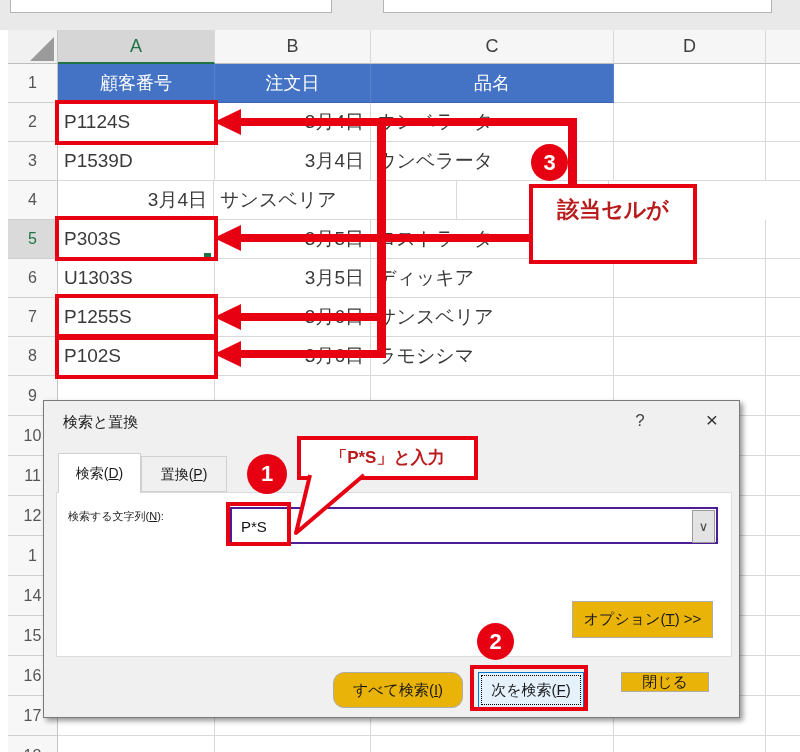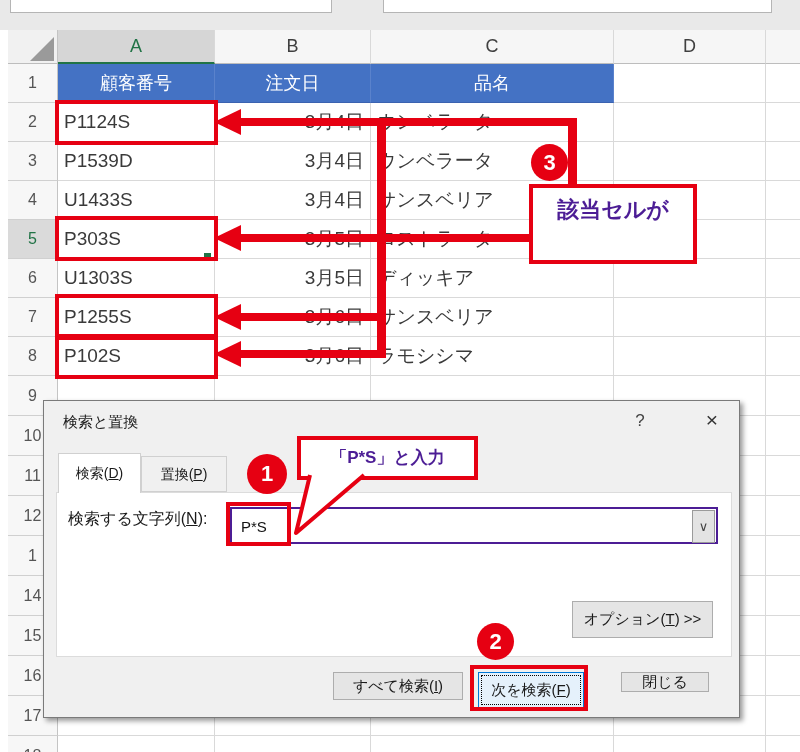--- a/index.html
+++ b/index.html
@@ -29,41 +29,41 @@
   .val  { font-size:19px; color:#3a3a3a; display:flex; align-items:center; padding-left:6px; }
   .date { font-size:19px; color:#3a3a3a; display:flex; align-items:center; justify-content:flex-end; padding-right:6px; }
   .rh-active { background:#dadada; color:#217346; }
 
   
   .redbox { position:absolute; border:4px solid #e60012; background:transparent; z-index:5; }
   .shaft { position:absolute; height:8px; background:#e60012; z-index:5; }
   .vline { position:absolute; width:9px; background:#e60012; z-index:5; }
   .ahead { position:absolute; width:0; height:0; border-top:13px solid transparent; border-bottom:13px solid transparent; border-right:27px solid #e60012; z-index:5; }
   .fillhandle { position:absolute; left:204px; top:253px; width:7px; height:7px; background:#217346; z-index:4; }
-  .callout { position:absolute; border:4px solid #e60012; background:#fff; z-index:6; color:#4c1d95; text-align:center; }
+  .callout { position:absolute; border:4px solid #e60012; background:#fff; z-index:6; color:#b91c1c; text-align:center; }
   .callout-hit { left:529px; top:184px; width:168px; height:80px; font-size:22px; font-weight:bold; line-height:35px; padding-top:4px; }
   .stepnum { position:absolute; width:37px; height:37px; border-radius:50%; background:#e60012; color:#fff; font-weight:bold; font-size:22px; display:flex; align-items:center; justify-content:center; z-index:25; }
   .step3 { left:531px; top:144px; }
 
   
   .dialog { position:absolute; left:43px; top:400px; width:697px; height:318px; background:#f0f0f0; border:1px solid #7a7a7a; box-shadow:3px 3px 5px rgba(0,0,0,0.40); z-index:10; }
   .dlg-title { position:absolute; left:19px; top:12px; font-size:15px; color:#1a1a1a; }
   .dlg-help  { position:absolute; left:582px; top:7px; width:28px; height:26px; font-size:17px; color:#444; text-align:center; line-height:26px; }
   .dlg-close { position:absolute; left:653px; top:5px; width:30px; height:28px; font-size:21px; color:#333; text-align:center; line-height:28px; }
   .tab { position:absolute; font-size:14px; color:#1a1a1a; text-align:center; }
   .tab-active { left:14px; top:52px; width:83px; height:40px; background:#fff; border:1px solid #d0d0d0; border-bottom:none; line-height:38px; z-index:12; }
   .tab-idle { left:97px; top:55px; width:86px; height:36px; background:#f0f0f0; border:1px solid #d0d0d0; line-height:34px; z-index:11; }
   .tabpage { position:absolute; left:12px; top:91px; width:676px; height:165px; background:#fff; border:1px solid #dcdcdc; z-index:11; }
-  .search-label { position:absolute; left:11px; top:16px; font-size:16px; color:#1a1a1a; }
+  .search-label { position:absolute; left:11px; top:16px; font-size:11px; color:#1a1a1a; }
   .combo { position:absolute; left:173px; top:14px; width:488px; height:37px; background:#fff; border:2px solid #4c1d95; }
   .combo-val { position:absolute; left:9px; top:9px; font-size:15px; color:#111; }
   .combo-btn { position:absolute; right:1px; top:1px; width:23px; height:33px; background:#e3e3e3; border:1px solid #9a9a9a; color:#444; font-size:13px; display:flex; align-items:center; justify-content:center; }
-  .btn { position:absolute; background:#e5e5e5; border:1px solid #adadad; font-size:15px; color:#1a1a1a; display:flex; align-items:center; justify-content:center; }
+  .btn { position:absolute; background:#eab308; border:1px solid #adadad; font-size:15px; color:#1a1a1a; display:flex; align-items:center; justify-content:center; }
   .btn-options { left:515px; top:108px; width:141px; height:37px; }
-  .btn-findall { left:289px; top:271px; width:130px; height:28px; }
+  .btn-findall { left:289px; top:271px; width:130px; height:36px;border-radius:11px; }
   .btn-findnext{ left:434px; top:271px; width:106px; height:36px; background:#e5f1fb; border:1px solid #0078d7; outline:1px dotted #000; outline-offset:-4px; }
   .btn-close   { left:577px; top:271px; width:88px;  height:20px; }
   u { text-decoration:underline; }
 
   
   .redbox-combo { left:226px; top:502px; width:65px; height:44px; z-index:20; }
   .redbox-next  { left:470px; top:665px; width:118px; height:46px; z-index:20; }
   .step1 { left:247px; top:454px; width:40px; height:40px; }
   .step2 { left:477px; top:623px; }
   .callout-input { left:297px; top:436px; width:181px; height:44px; font-size:17px; font-weight:bold; line-height:36px; z-index:21; }
@@ -113,21 +113,20 @@
       <div class="cell cRH">3</div>
       <div class="cell cA val">P1539D</div>
       <div class="cell cB date">3月4日</div>
       <div class="cell cC val">ウンベラータ</div>
       <div class="cell cD"></div>
       <div class="cell cE"></div>
     </div>
 
     <div class="srow h39">
       <div class="cell cRH">4</div>
-      <div class="cell cA val">U1433S</div>
       <div class="cell cB date">3月4日</div>
       <div class="cell cC val">サンスベリア</div>
       <div class="cell cD"></div>
       <div class="cell cE"></div>
     </div>
 
     <div class="srow h39">
       <div class="cell cRH rh-active">5</div>
       <div class="cell cA val">P303S</div>
       <div class="cell cB date">3月5日</div>

